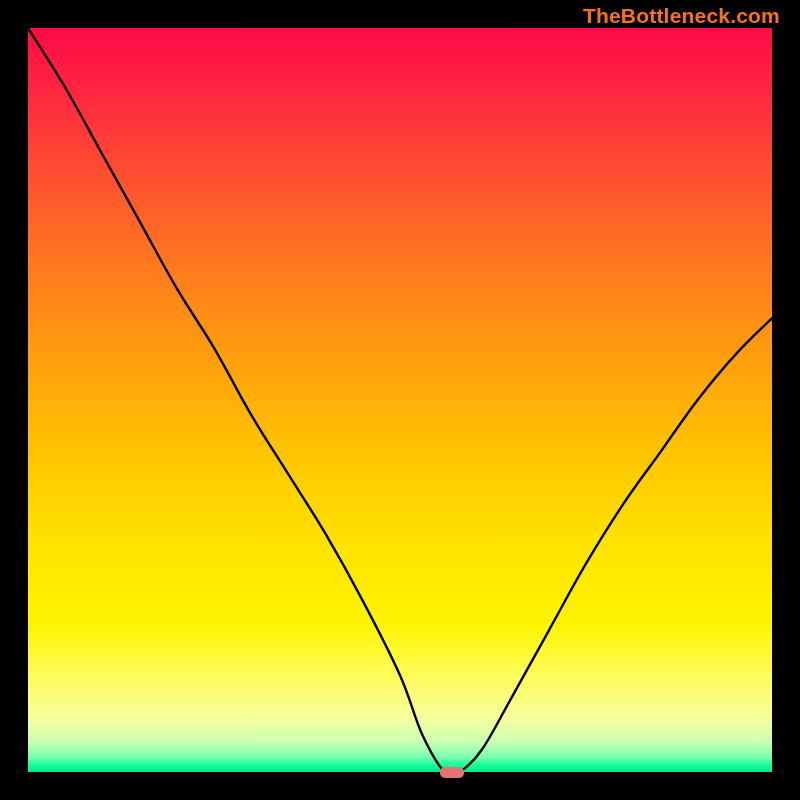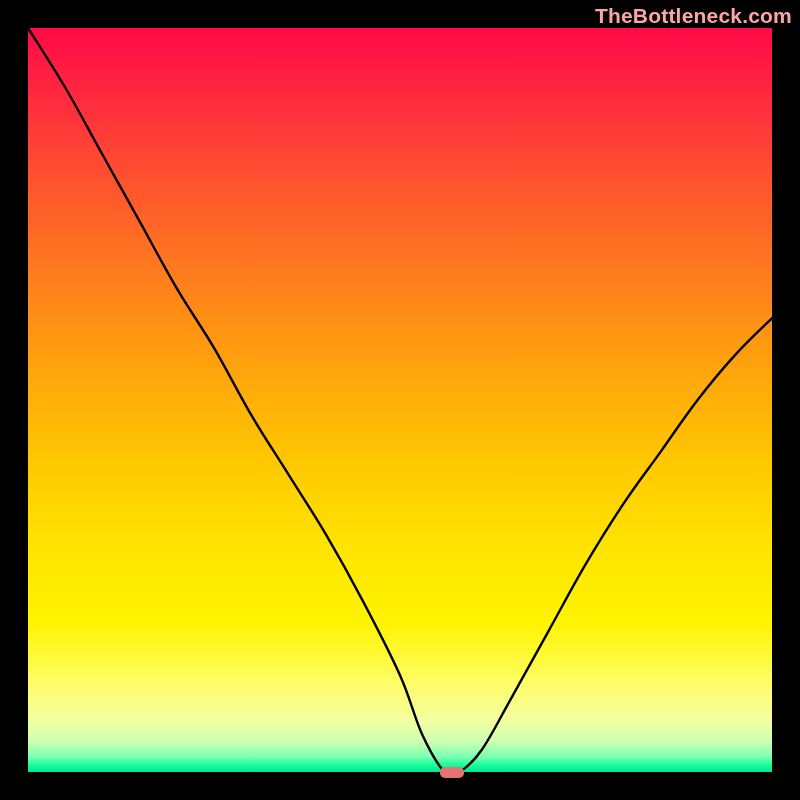--- a/index.html
+++ b/index.html
@@ -50,25 +50,25 @@
     overflow: visible;
   }
   .marker {
     position: absolute;
     background: #e57373;
     border-radius: 5px;
   }
   .watermark {
     position: absolute;
     top: 4px;
-    right: 8px;
+    right: 20px;
     font-family: Arial, Helvetica, sans-serif;
     font-size: 21px;
     font-weight: 600;
-    color: #fca5a5;
+    color: #f97316;
     letter-spacing: 0.2px;
   }
 </style>
 </head>
 <body>
 
 <div class="chart-container">
   <div class="plot-area">
     <svg class="curve" viewBox="0 0 744 744" preserveAspectRatio="none">
       <path d="M 0.0 0.0 C 6.7 10.7, 23.8 36.8, 37.2 59.5 C 50.6 82.3, 61.0 102.4, 74.4 126.5 C 87.8 150.6, 98.2 169.3, 111.6 193.4 C 125.0 217.5, 135.4 237.6, 148.8 260.4 C 162.2 283.2, 172.6 297.2, 186.0 319.9 C 199.4 342.7, 209.8 364.1, 223.2 386.9 C 236.6 409.6, 247.0 425.0, 260.4 446.4 C 273.8 467.8, 284.2 483.2, 297.6 505.9 C 311.0 528.7, 321.4 547.4, 334.8 572.9 C 348.2 598.3, 361.3 623.2, 372.0 647.3 C 382.7 671.4, 386.3 689.4, 394.3 706.8 C 402.4 724.2, 409.9 737.3, 416.6 744.0 C 423.3 750.7, 424.8 748.0, 431.5 744.0 C 438.2 740.0, 444.5 735.1, 453.8 721.7 C 463.2 708.3, 471.5 691.0, 483.6 669.6 C 495.7 648.2, 507.4 626.7, 520.8 602.6 C 534.2 578.5, 544.6 558.4, 558.0 535.7 C 571.4 512.9, 581.8 496.2, 595.2 476.2 C 608.6 456.1, 619.0 442.8, 632.4 424.1 C 645.8 405.3, 656.2 389.4, 669.6 372.0 C 683.0 354.6, 693.4 342.1, 706.8 327.4 C 720.2 312.6, 737.3 296.9, 744.0 290.2" id="curve-path" fill="none" stroke="#000000" stroke-width="2.4" stroke-linecap="round" stroke-linejoin="round"></path>

